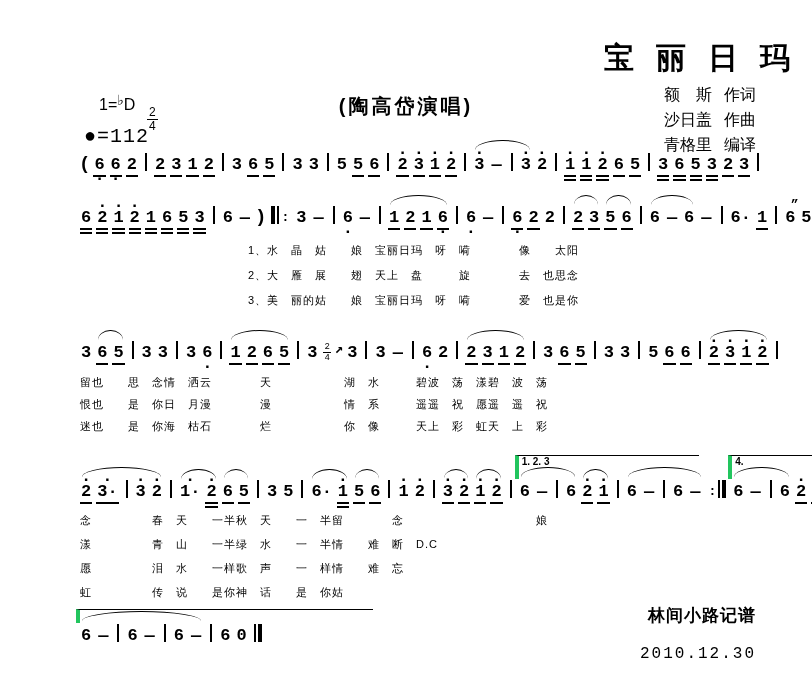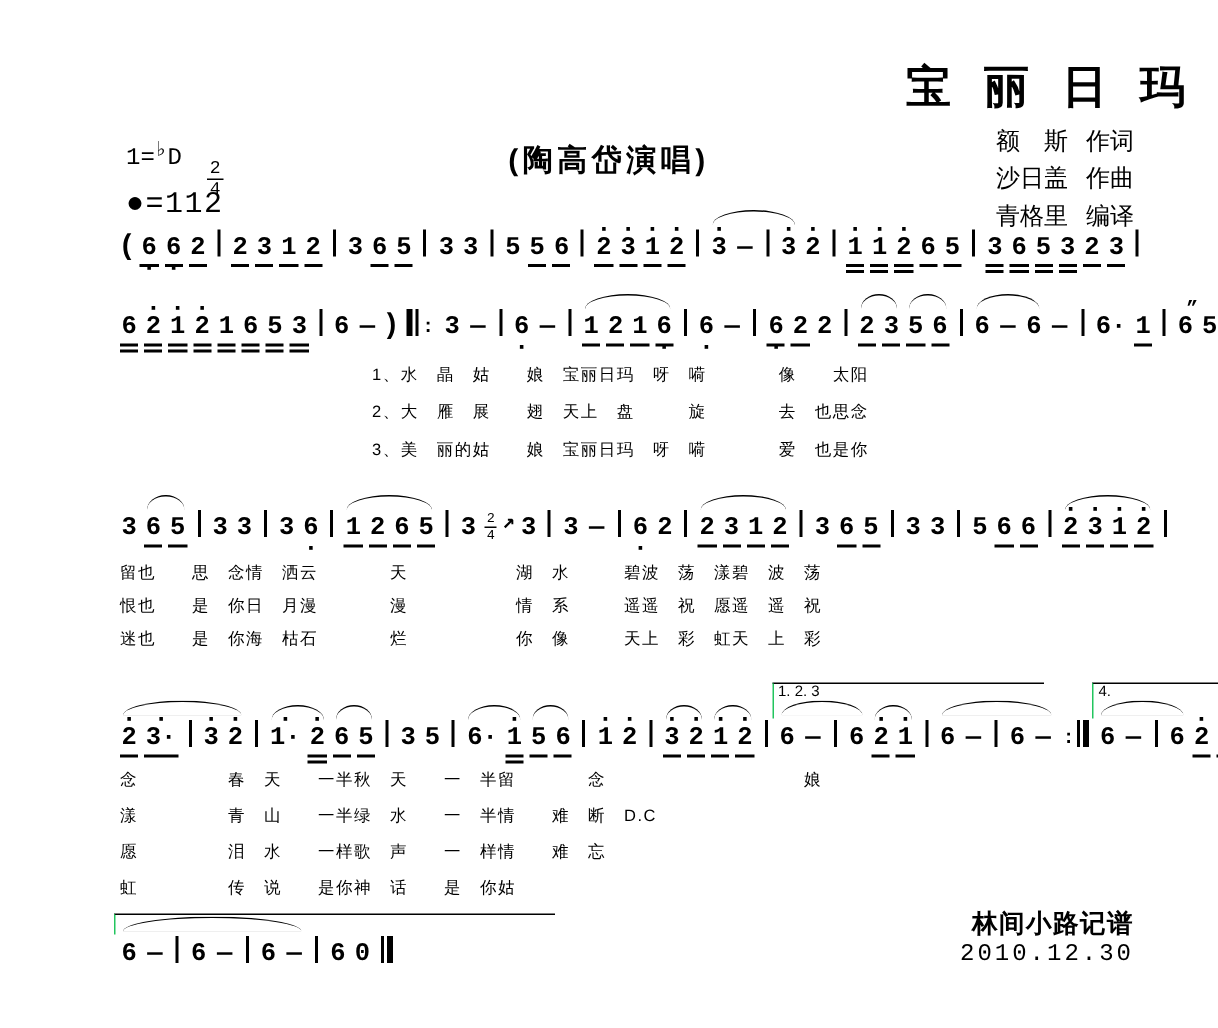--- a/index.html
+++ b/index.html
@@ -1,20 +1,20 @@
 <!DOCTYPE html>
 <html><head>
 <meta charset="utf-8">
 <style>
   html,body{margin:0;padding:0;background:#fff;}
   .sheet{position:relative;width:812px;height:685px;background:#fff;color:#000;
          font-family:"Liberation Sans",sans-serif;overflow:hidden;}
 
   
-  .keysig{position:absolute;left:84px;top:92px;font-family:Liberation Mono, monospace;font-size:16px;}
+  .keysig{position:absolute;left:99px;top:92px;font-family:Liberation Sans, sans-serif;font-size:16px;}
   .flat{font-size:14px;vertical-align:5px;}
   .meter{display:inline-flex;flex-direction:column;text-align:center;font-size:12px;line-height:1.1;vertical-align:-6px;margin-left:7px;}
   .meter i{font-style:normal;}
   .meter i:first-child{border-bottom:1px solid #000;padding:0 2px;}
   .tempo{position:absolute;left:84px;top:125px;font-family:"Liberation Mono","DejaVu Sans Mono",monospace;font-size:20px;letter-spacing:1px;}
   .title{position:absolute;top:38px;left:0;right:0;margin:0;text-align:right;
          font-size:30px;font-weight:bold;letter-spacing:22px;padding-left:40px;}
   .subtitle{position:absolute;top:93px;left:0;right:0;text-align:center;font-size:20px;font-weight:bold;letter-spacing:3px;}
   .credits{position:absolute;top:82px;right:56px;font-size:16px;font-weight:normal;line-height:25px;text-align:right;}
   .credit-row span:first-child{margin-right:12px;}
@@ -36,34 +36,34 @@
   .fin .b2{display:inline-block;width:4px;height:18px;background:#000;vertical-align:-2px;margin:0 1px;}
   .fin .dots{display:inline-block;font-size:13px;vertical-align:1px;margin:0 1px;}
   .paren{font-size:19px;margin:0 1px;}
   .gliss{font-size:14px;vertical-align:4px;margin:0 1px;}
   .anno{display:inline-flex;flex-direction:column;font-size:9px;line-height:1.15;vertical-align:8px;margin:0 3px;text-align:center;font-weight:normal;}
   .anno .at{border-bottom:1px solid #000;padding:0 1px;}
   .slur{display:inline-block;position:relative;}
   .slur::before{content:"";position:absolute;left:4px;right:4px;top:-13px;height:9px;
                 border-top:1.6px solid #000;border-radius:50% / 100% 100% 0 0;}
   .volta{display:inline-block;position:relative;width:0;height:1px;}
-  .vlab{position:absolute;left:-2px;bottom:17px;font-family:"Liberation Sans",sans-serif;font-weight:normal;
+  .vlab{position:absolute;left:-2px;bottom:17px;font-family:"Liberation Sans",sans-serif;font-weight:bold;
         font-size:10px;line-height:10px;white-space:nowrap;display:inline-block;
-        border-left:1px solid #22c55e;border-top:1px solid #000;padding:1px 60px 12px 3px;}
+        border-left:4px solid #22c55e;border-top:1px solid #000;padding:1px 60px 12px 3px;}
 
   
   .lyrics{position:absolute;font-size:11px;font-weight:normal;letter-spacing:1px;white-space:nowrap;}
   .lyb1{left:248px;top:238px;line-height:25px;}
   .lyb2{left:80px;top:371px;line-height:22px;}
   .lyb3{left:80px;top:508px;line-height:24px;}
 
   
   .footer{position:absolute;right:56px;top:604px;text-align:right;}
   .transcriber{font-size:17px;font-weight:bold;letter-spacing:1px;}
-  .date{font-size:16px;letter-spacing:2px;margin-top:0;font-family:"Liberation Mono","DejaVu Sans Mono",monospace;}
+  .date{font-size:16px;letter-spacing:2px;margin-top:18px;font-family:"Liberation Mono","DejaVu Sans Mono",monospace;}
 </style>
 </head>
 <body>
 
 <div class="sheet">
 
   <div class="keysig">
     <span>1=</span><span class="flat">♭</span><span>D</span>
     <span class="meter">
       <i>2</i>

